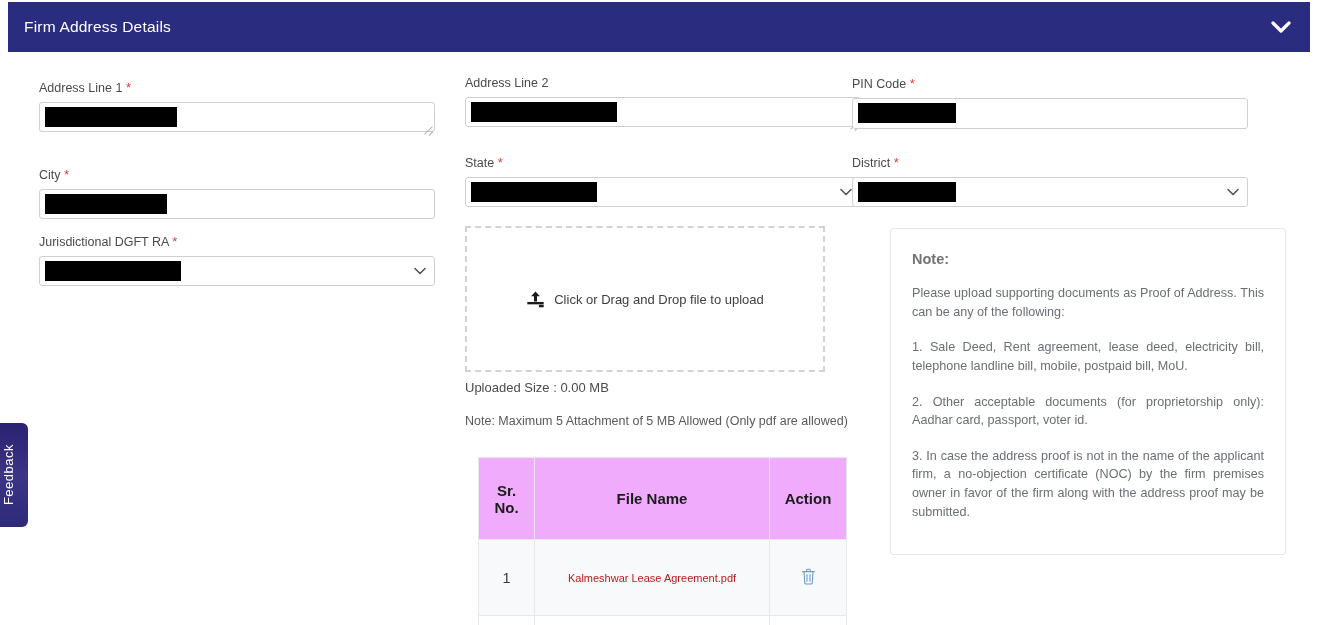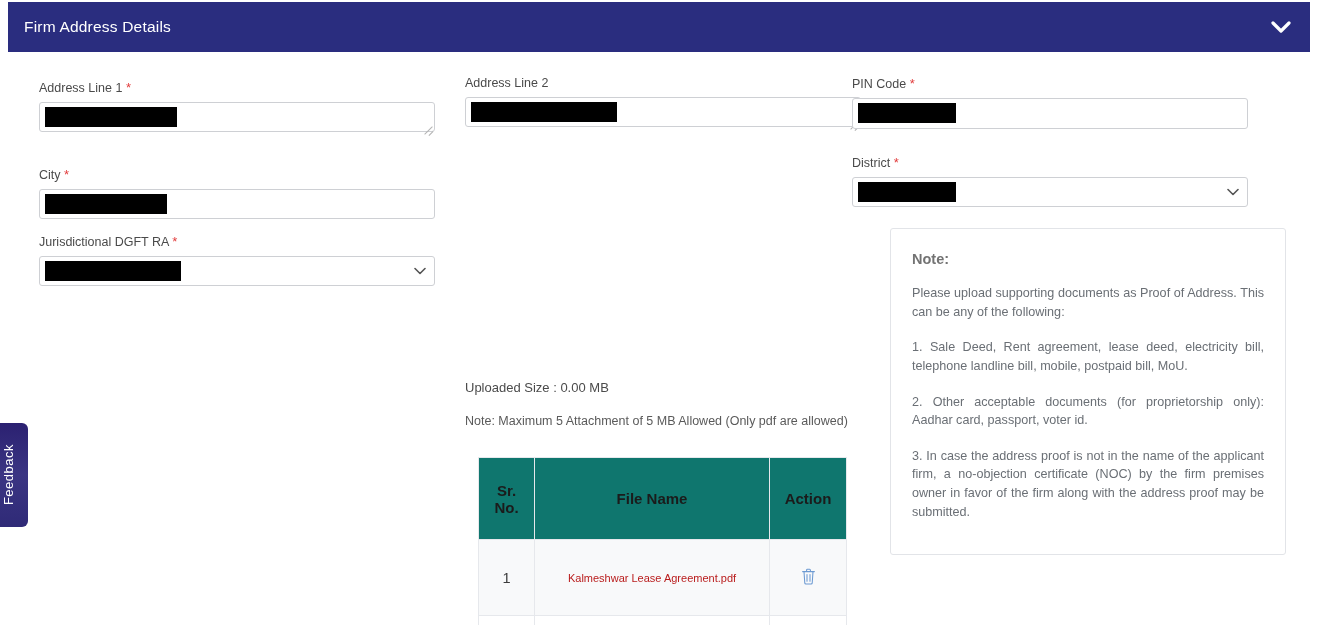--- a/index.html
+++ b/index.html
@@ -194,21 +194,21 @@
     width: 368px;
     table-layout: fixed;
   }
   table.ftbl th, table.ftbl td {
     border: 1px solid #e6e8ec;
     padding: 0;
     vertical-align: middle;
     text-align: center;
   }
   table.ftbl th {
-    background: #0f766e;
+    background: #f0abfc;
     font-size: 15px;
     font-weight: 700;
     color: #1b1b1b;
     height: 82px;
     padding: 6px 4px;
   }
   .c-sr   { width: 56px; }
   .c-name { width: 235px; }
   .c-act  { width: 77px; }
   table.ftbl td {
@@ -322,20 +322,37 @@
           <span>Address Line 2</span>
         </label>
         <div class="inp-wrap">
           <textarea class="txt-area" rows="1" style=""></textarea>
           <div class="redact" style="width:146px;"></div>
           <div class="grip"></div>
         </div>
       </div>
     </div>
 
+    <div class="col col-2" style="top:103px;">
+      <div class="fb">
+        <label class="field-label">
+          <span>State</span>
+          <span class="req">*</span>
+        </label>
+        <div class="inp-wrap sel-wrap">
+          <select class="sel-input">
+            <option></option>
+          </select>
+          <div class="redact" style="width:126px;"></div>
+          <svg class="sel-arrow" viewBox="0 0 12 8">
+            <path d="M1 1.5 L6 6.5 L11 1.5" stroke="#555" stroke-width="1.6" fill="none" stroke-linecap="round" stroke-linejoin="round"></path>
+          </svg>
+        </div>
+      </div>
+    </div>
 
     <div class="col col-3" style="top:24px;">
       <div class="fb">
         <label class="field-label">
           <span>PIN Code</span>
           <span class="req">*</span>
         </label>
         <div class="inp-wrap">
           <input class="txt-input" type="text" style="height: 31px;">
           <div class="redact" style="width:98px;"></div>
@@ -354,20 +371,30 @@
             <option></option>
           </select>
           <div class="redact" style="width:98px;"></div>
           <svg class="sel-arrow" viewBox="0 0 12 8">
             <path d="M1 1.5 L6 6.5 L11 1.5" stroke="#555" stroke-width="1.6" fill="none" stroke-linecap="round" stroke-linejoin="round"></path>
           </svg>
         </div>
       </div>
     </div>
 
+    <div class="dropzone">
+      <div class="dz-inner">
+        <svg class="dz-icon" viewBox="0 0 20 20">
+          <path d="M10 1.5 L14.6 6.6 L11.6 6.6 L11.6 12.2 L8.4 12.2 L8.4 6.6 L5.4 6.6 Z" fill="#1b1b1b"></path>
+          <rect x="1.4" y="12.6" width="17.2" height="2.5" fill="#1b1b1b"></rect>
+          <rect x="13.6" y="15.6" width="5" height="2.6" fill="#1b1b1b"></rect>
+        </svg>
+        <span>Click or Drag and Drop file to upload</span>
+      </div>
+    </div>
 
     <div class="uploaded-size">Uploaded Size : 0.00  MB</div>
 
     <div class="attach-note">Note: Maximum 5 Attachment of 5 MB Allowed (Only pdf are allowed)</div>
 
     <div class="note-box">
       <div class="note-title">Note:</div>
       <p class="note-p">Please upload supporting documents as Proof of Address. This can be any of the following:</p>
       <p class="note-p">1. Sale Deed, Rent agreement, lease deed, electricity bill, telephone landline bill, mobile, postpaid bill, MoU.</p>
       <p class="note-p">2. Other acceptable documents (for proprietorship only): Aadhar card, passport, voter id.</p>

